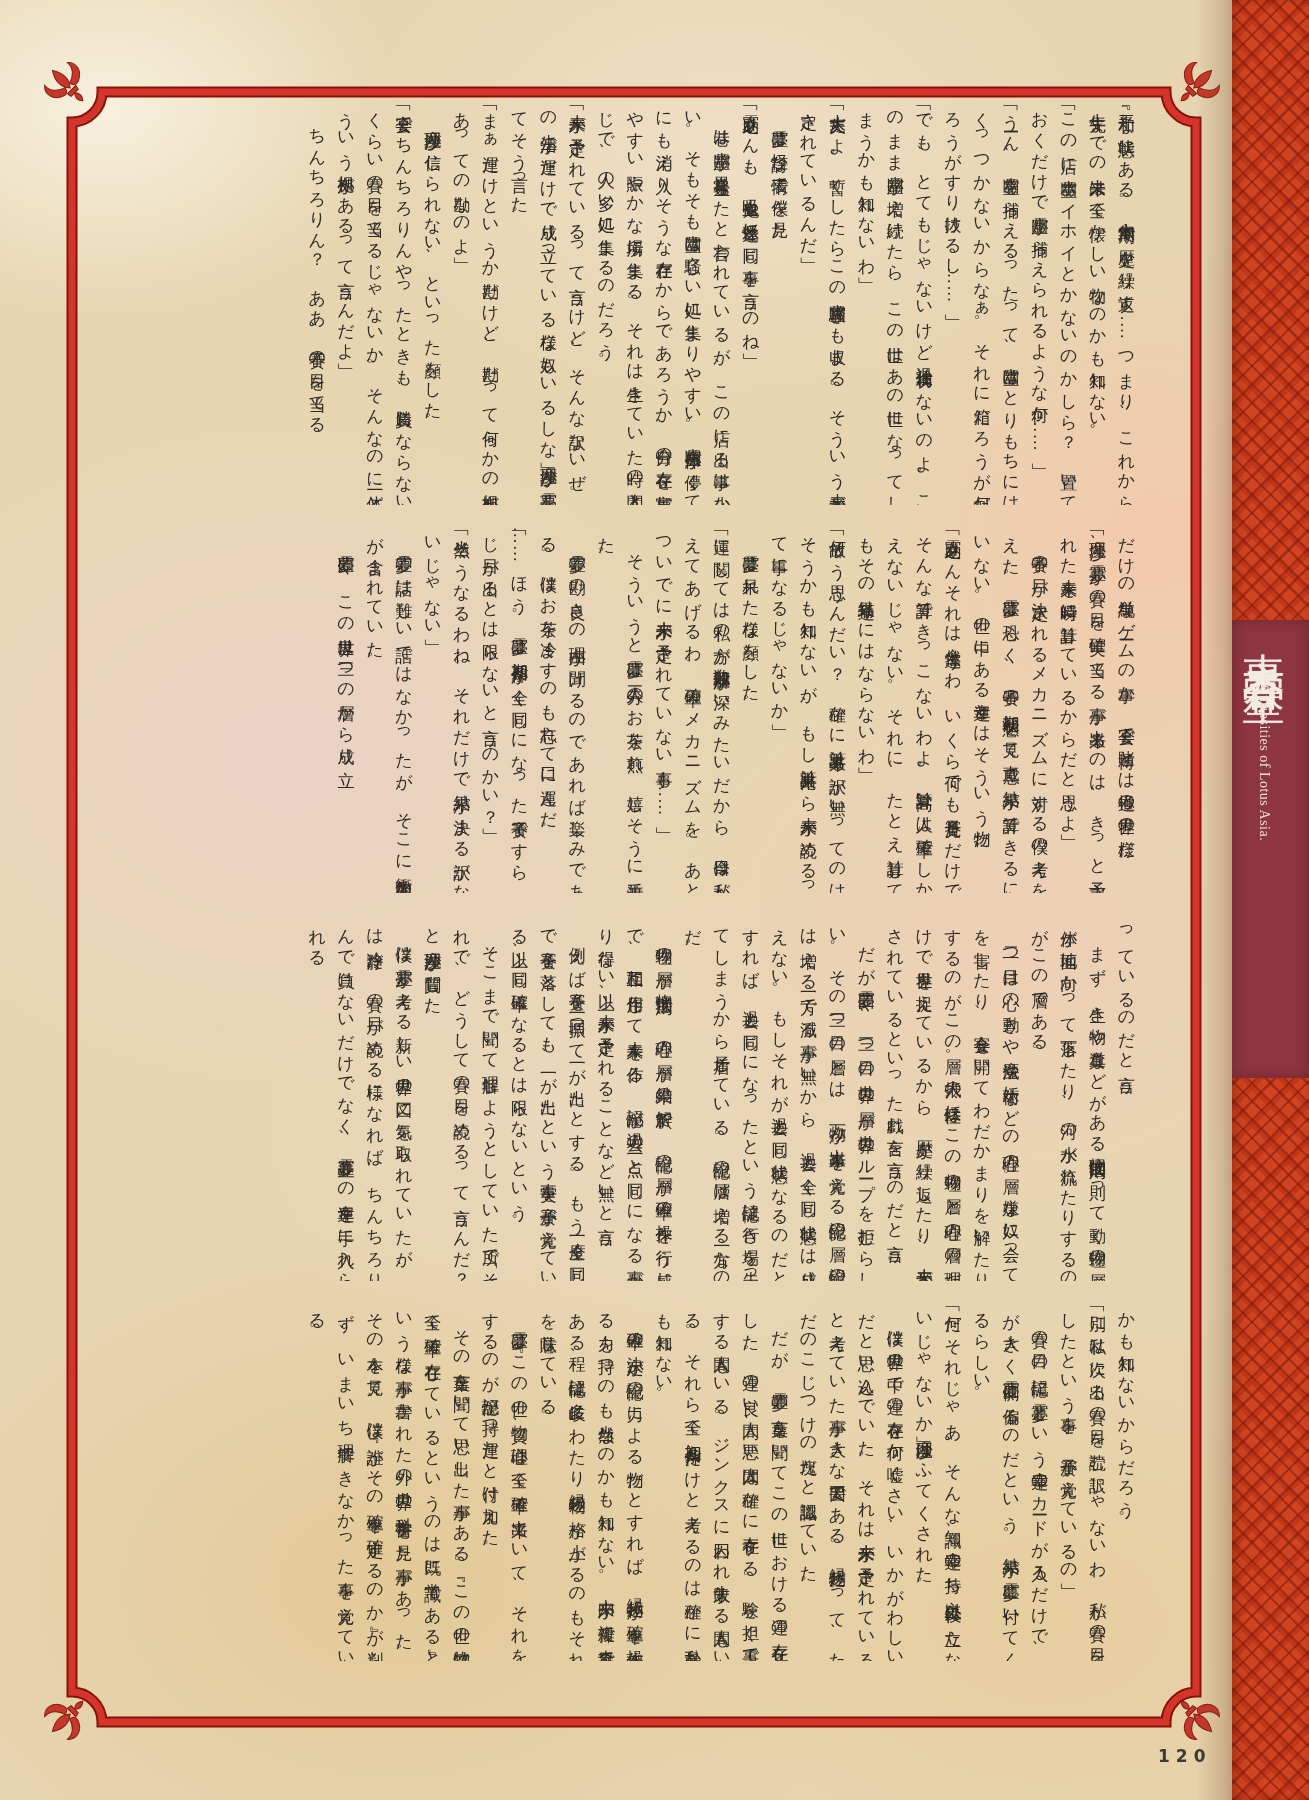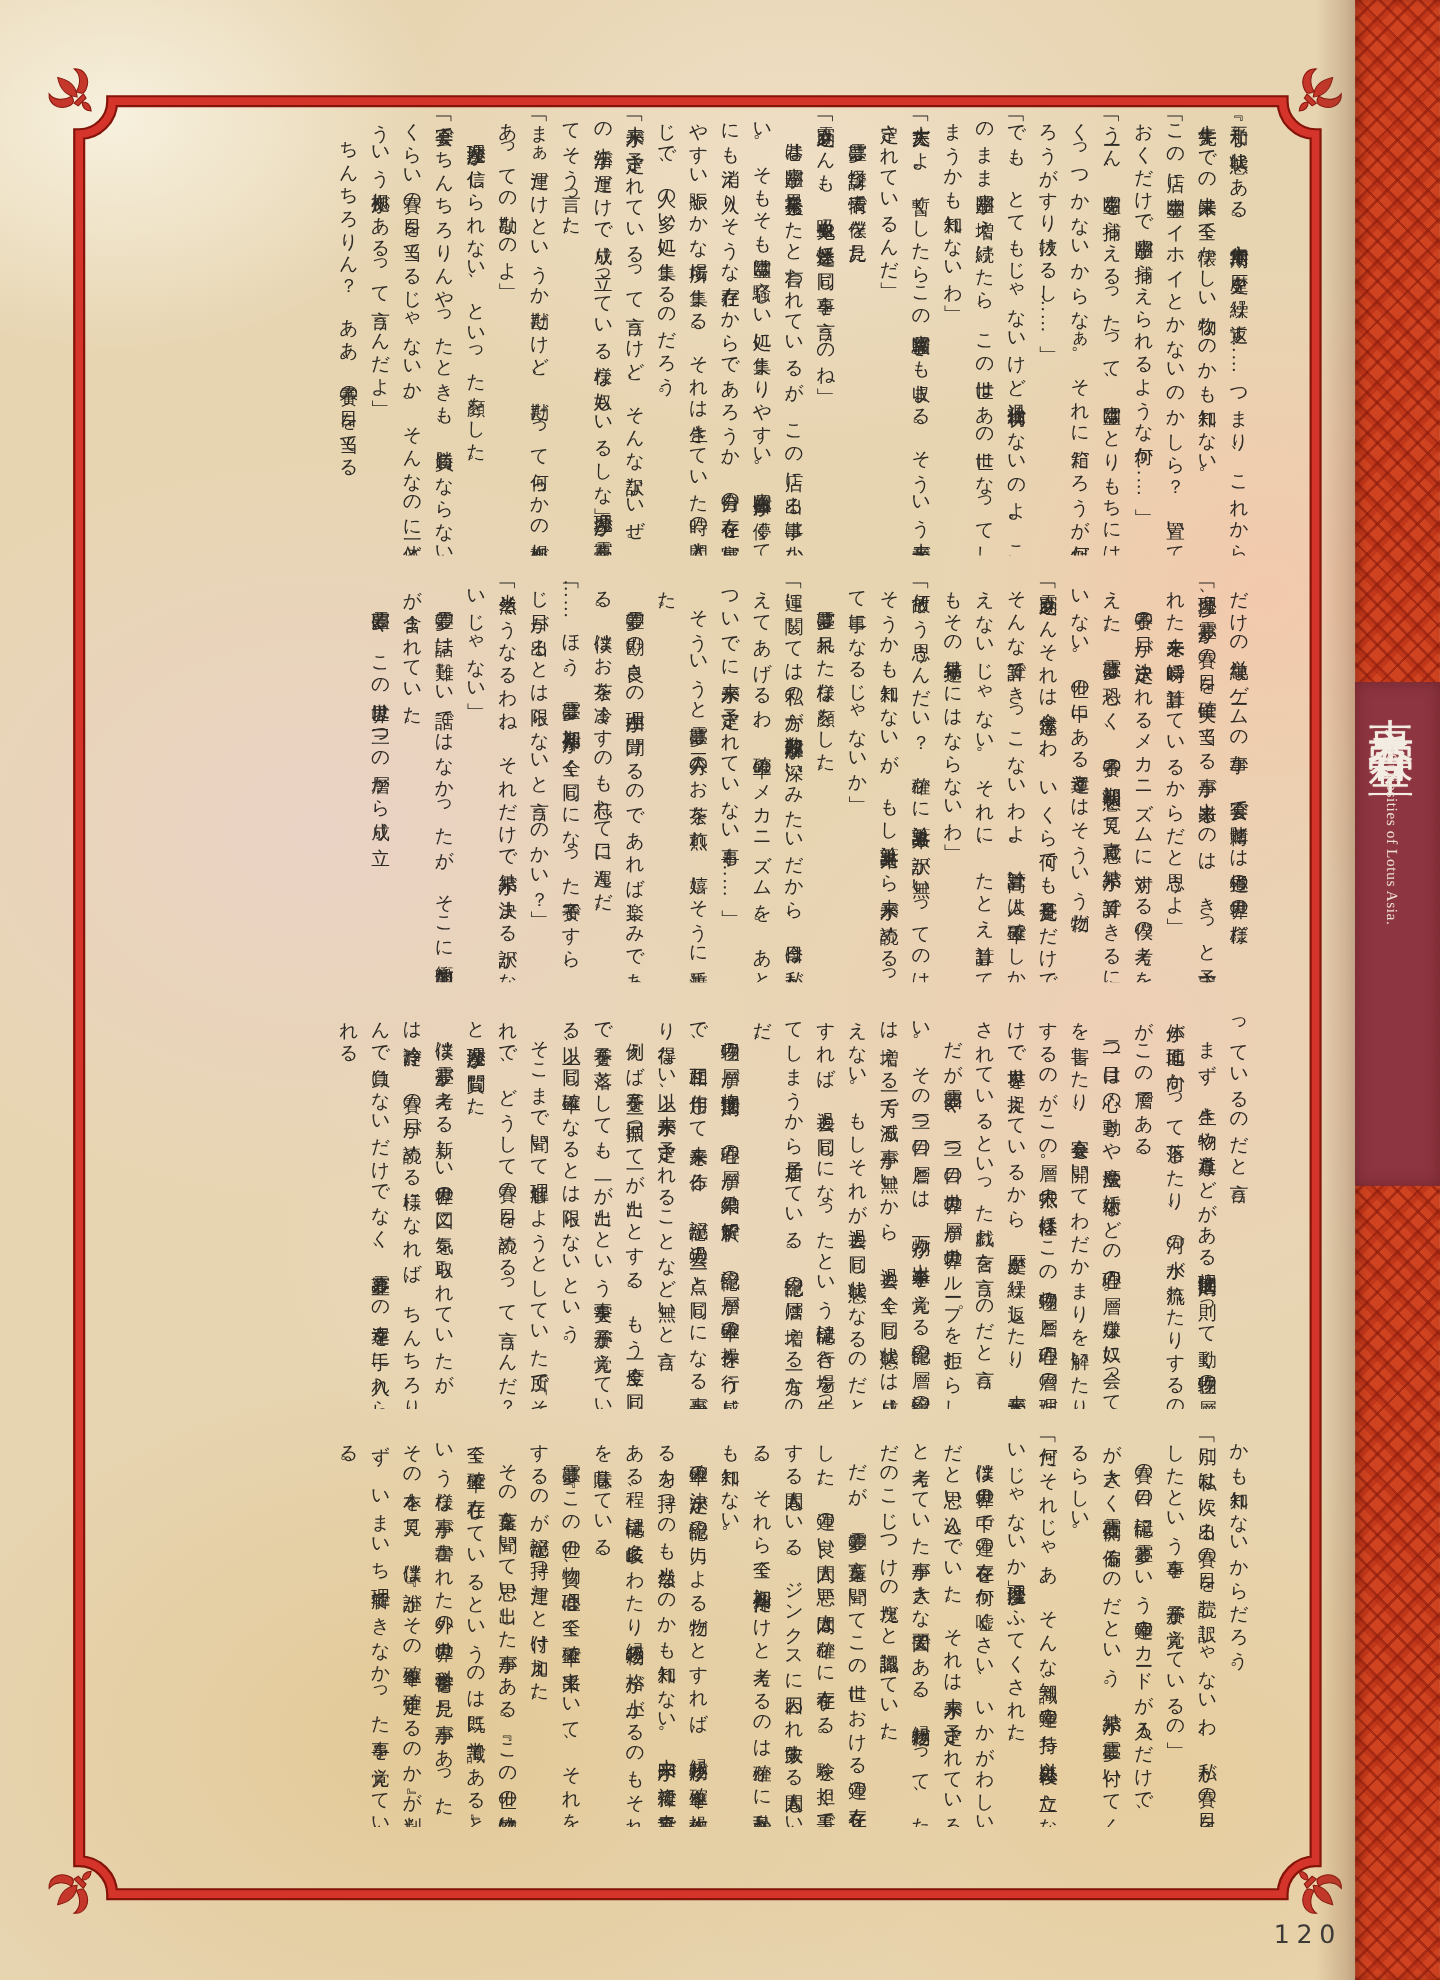--- a/index.html
+++ b/index.html
@@ -50,21 +50,21 @@
     box-shadow:inset 0 0 14px rgba(60,10,15,.35);}
   .title-flow{writing-mode:vertical-rl;text-orientation:mixed;height:100%;
     padding-block-start:14px;box-sizing:border-box;}
   .series-title{font-size:42px;letter-spacing:7px;color:#f3ece2;
     font-family:"Liberation Serif","DejaVu Serif",serif;
     text-shadow:0 0 1px rgba(255,250,240,.6);}
   .series-subtitle{font-size:14px;letter-spacing:.5px;color:#ecdfd4;
     margin-inline-start:18px;font-family:"Liberation Serif","DejaVu Serif",serif;}
   .page-number{position:absolute;left:1158px;top:1746px;width:64px;
     font-family:"DejaVu Sans","Liberation Sans",sans-serif;
-    font-weight:normal;font-size:23px;letter-spacing:6px;color:#3c3a36;}
+    font-weight:bold;font-size:17px;letter-spacing:6px;color:#3c3a36;}
 </style>
 </head>
 <body>
 
 <div class="page">
 
   <svg class="frame" width="1309" height="1800" viewBox="0 0 1309 1800">
     <defs>
       <g id="fleur">
         <path d="M0,-22 C6,-13 6,-4 0,3 C-6,-4 -6,-13 0,-22 Z"></path>

